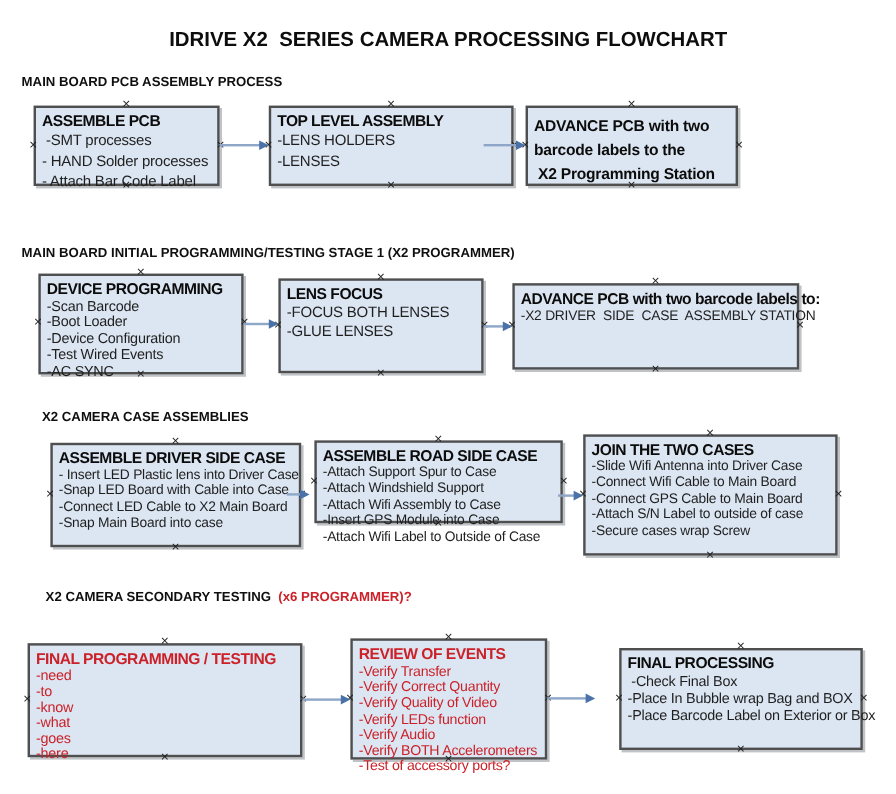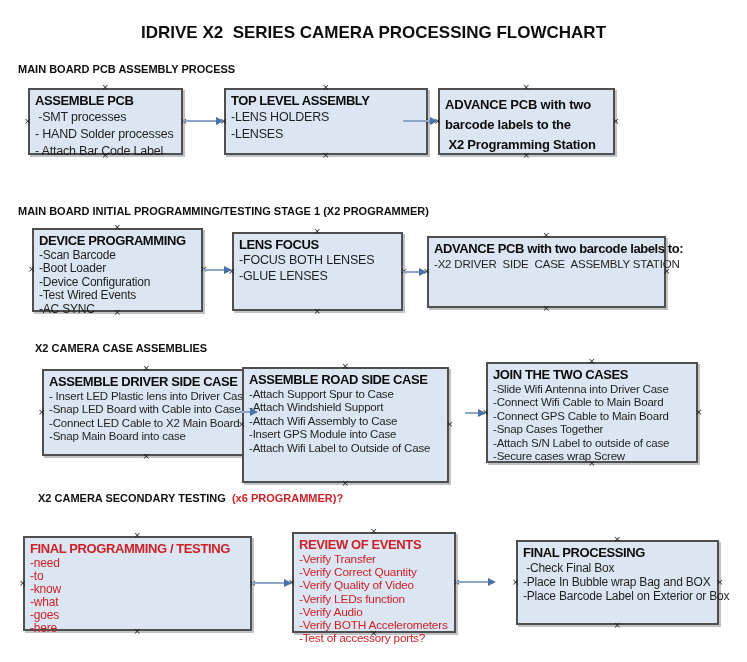--- a/index.html
+++ b/index.html
@@ -39,21 +39,21 @@
   .box.red .title,.box.red .item{color:var(--accent-red,#cc2128);}
 
   
   #s1b1{left:28px;top:88px;width:155px;height:67px}
   #s1b2{left:224px;top:88px;width:204px;height:67px}
   #s1b3{left:438px;top:88px;width:177px;height:67px;padding-top:5px}
   #s2b1{left:32px;top:228px;width:171px;height:84px}
   #s2b2{left:232px;top:232px;width:171px;height:79px}
   #s2b3{left:427px;top:236px;width:239px;height:72px}
   #s3b1{left:42px;top:369px;width:209px;height:87px}
-  #s3b2{left:242px;top:367px;width:207px;height:116px}
+  #s3b2{left:262px;top:367px;width:207px;height:69px}
   #s3b3{left:486px;top:362px;width:212px;height:101px}
   #s4b1{left:23px;top:536px;width:229px;height:95px}
   #s4b2{left:292px;top:532px;width:164px;height:101px}
   #s4b3{left:516px;top:540px;width:203px;height:85px}
 
   
   #s1b1 .item,#s1b2 .item{font-size:12.5px;line-height:17px}
   #s1b3 .item{font-weight:bold;font-size:13px;line-height:20px;letter-spacing:-0.2px;color:#0c0c0c}
   #s2b1 .item{font-size:12px}
   #s2b2 .item{font-size:12.5px;line-height:15.5px}
@@ -171,21 +171,20 @@
         <span class="anchor t"></span>
         <span class="anchor b"></span>
         <span class="anchor l"></span>
         <span class="anchor r"></span>
       </div>
       <div class="box" id="s3b3">
         <div class="title">JOIN THE TWO CASES</div>
         <div class="item">-Slide Wifi Antenna into Driver Case</div>
         <div class="item">-Connect Wifi Cable to Main Board</div>
         <div class="item">-Connect GPS Cable to Main Board</div>
-        <div class="item">-Snap Cases Together</div>
         <div class="item">-Attach S/N Label to outside of case</div>
         <div class="item">-Secure cases wrap Screw</div>
         <span class="anchor t"></span>
         <span class="anchor b"></span>
         <span class="anchor l"></span>
         <span class="anchor r"></span>
       </div>
       <div class="box red" id="s4b1">
         <div class="title">FINAL PROGRAMMING / TESTING</div>
         <div class="item">-need</div>

